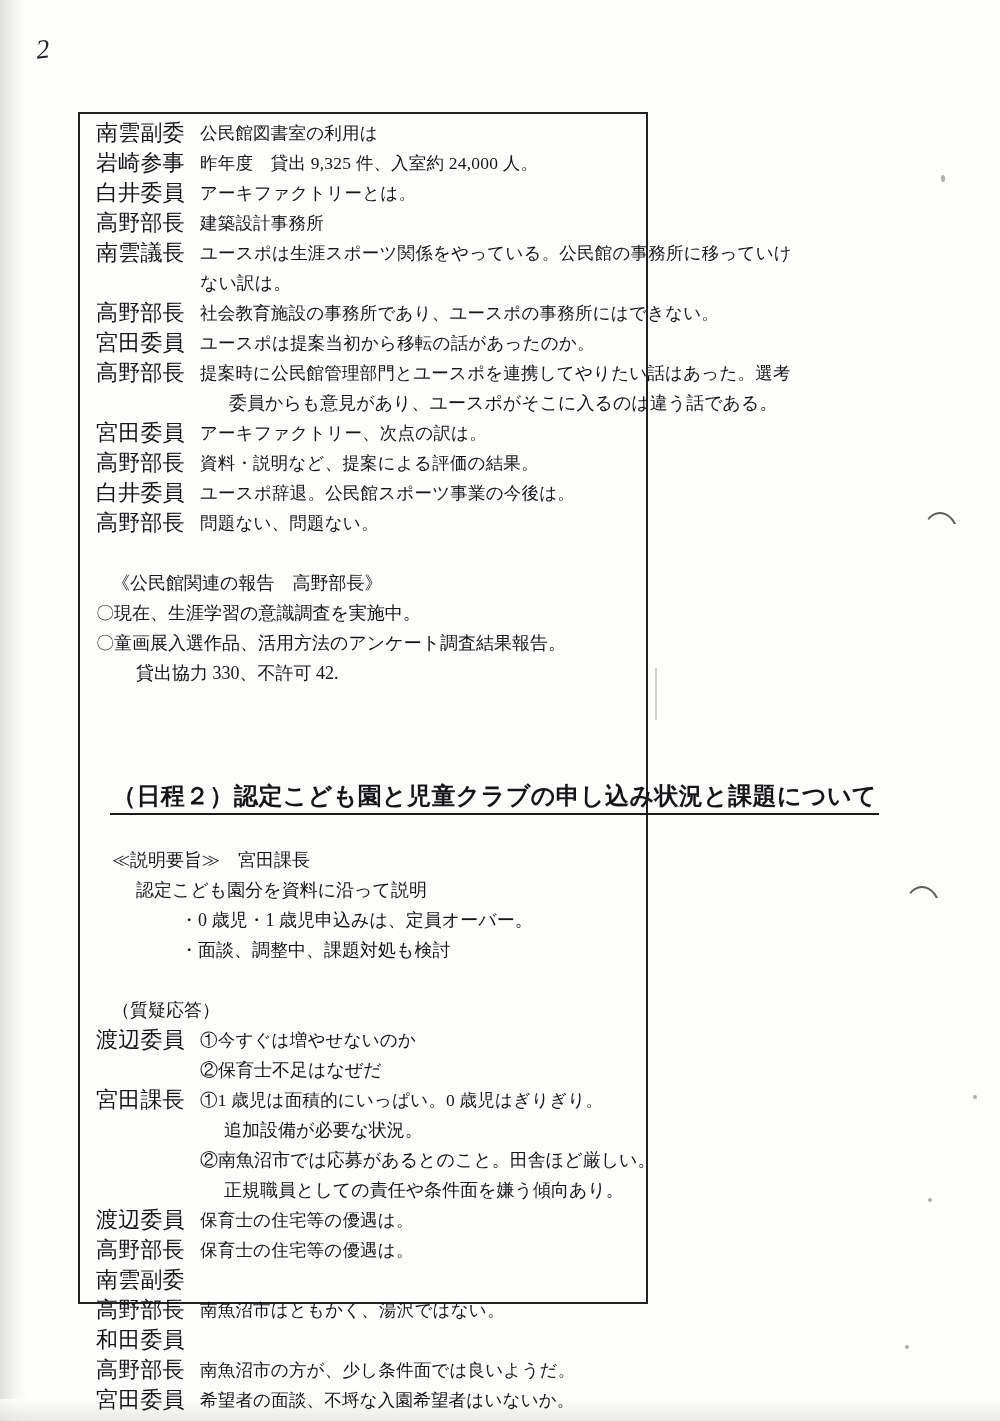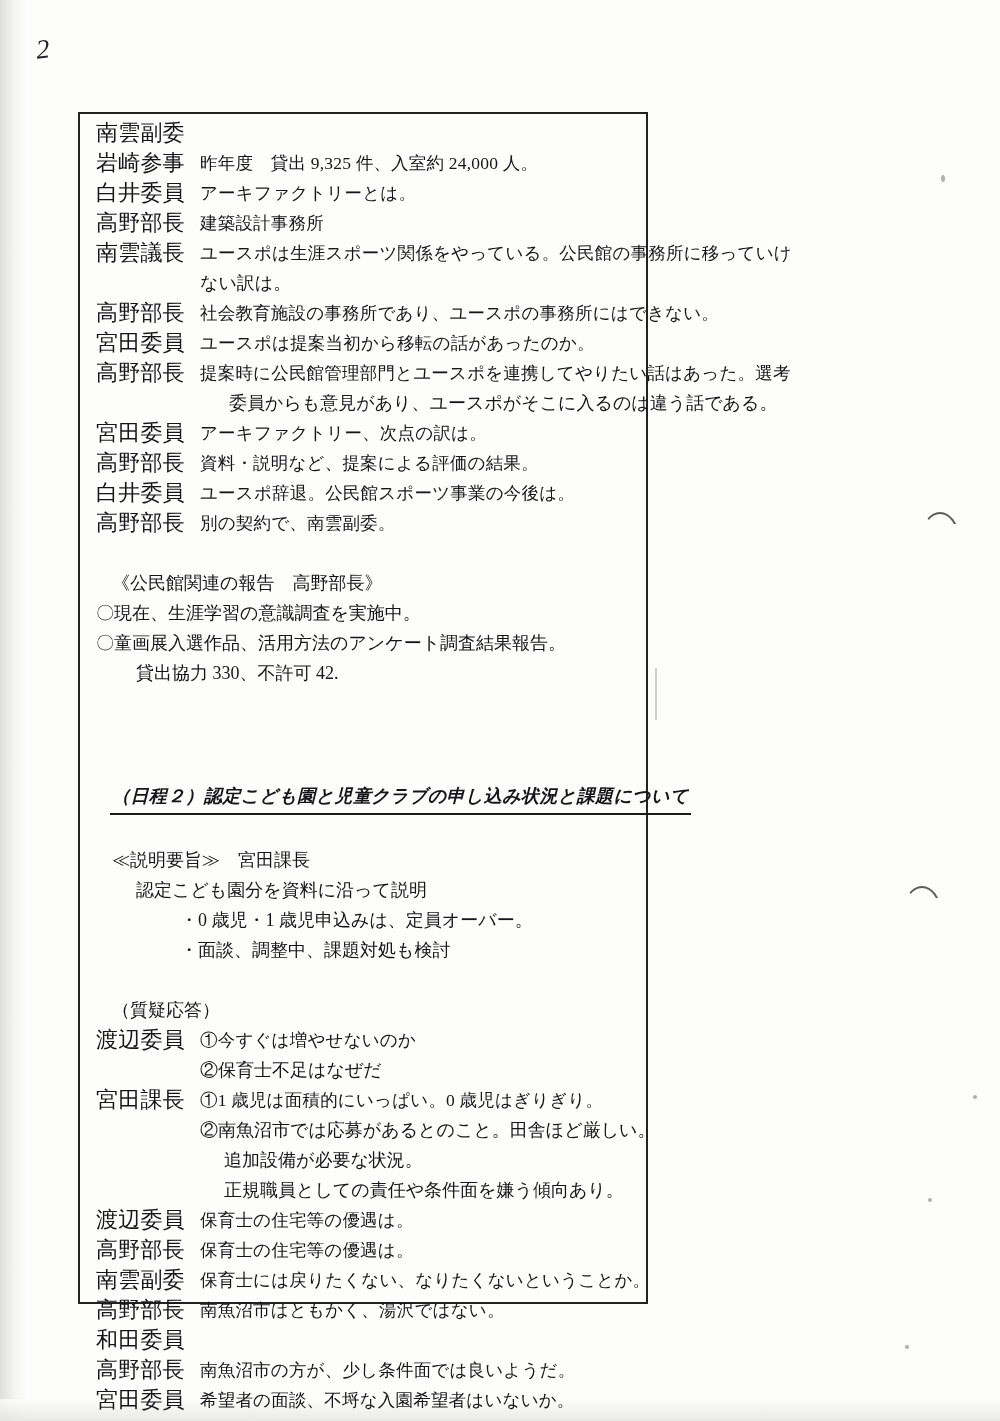--- a/index.html
+++ b/index.html
@@ -86,28 +86,27 @@
     line-height: 30px;
     white-space: pre-wrap;
   }
   .indent1 { padding-left: 16px; }
   .indent2 { padding-left: 40px; }
   .indent4 { padding-left: 84px; }
   .indent5 { padding-left: 128px; }
   .spacer-md { height: 30px; }
   .spacer-lg { height: 62px; }
   .agenda {
-    font-size: 18px;
+    font-size: 24px;
     font-weight: bold;
     line-height: 32px;
     display: inline-block;
     border-bottom: 2px solid #1a1a1a;
     padding: 0 2px 1px 2px;
     letter-spacing: .4px;
-    font-style: italic;
   }
   .agenda-wrap { padding-left: 14px; }
   
   .mark {
     position: absolute;
     background: #6f6f6f;
     border-radius: 50%;
     opacity: .55;
   }
   .arc {
@@ -144,20 +143,21 @@
   <div class="mark" style="left:928px; top:1198px; width:4px; height:4px;"></div>
   <div class="mark" style="left:973px; top:1095px; width:4px; height:4px;"></div>
   <div class="mark" style="left:905px; top:1345px; width:4px; height:4px;"></div>
   <div class="hairline" style="left:655px; top:668px; width:2px; height:52px;"></div>
 
   <div class="content">
 
     <div>
       <div class="line">
         <span class="speaker">南雲副委</span>
+        <span class="utter">公民館図書室の利用は</span>
       </div>
       <div class="line">
         <span class="speaker">岩崎参事</span>
         <span class="utter">昨年度　貸出 9,325 件、入室約 24,000 人。</span>
       </div>
       <div class="line">
         <span class="speaker">白井委員</span>
         <span class="utter">アーキファクトリーとは。</span>
       </div>
       <div class="line">
@@ -189,21 +189,21 @@
       <div class="line">
         <span class="speaker">高野部長</span>
         <span class="utter">資料・説明など、提案による評価の結果。</span>
       </div>
       <div class="line">
         <span class="speaker">白井委員</span>
         <span class="utter">ユースポ辞退。公民館スポーツ事業の今後は。</span>
       </div>
       <div class="line">
         <span class="speaker">高野部長</span>
-        <span class="utter">別の契約で、南雲副委。</span>
+        <span class="utter">問題ない、問題ない。</span>
       </div>
     </div>
 
     <div class="spacer-md"></div>
 
     <div>
       <div class="plain indent1">《公民館関連の報告　高野部長》</div>
       <div class="plain">〇現在、生涯学習の意識調査を実施中。</div>
       <div class="plain">〇童画展入選作品、活用方法のアンケート調査結果報告。</div>
       <div class="plain indent2">貸出協力 330、不許可 42.</div>
@@ -232,34 +232,33 @@
     <div>
       <div class="line">
         <span class="speaker">渡辺委員</span>
         <span class="utter">①今すぐは増やせないのか</span>
       </div>
       <div class="plain cont">②保育士不足はなぜだ</div>
       <div class="line">
         <span class="speaker">宮田課長</span>
         <span class="utter">①1 歳児は面積的にいっぱい。0 歳児はぎりぎり。</span>
       </div>
+      <div class="plain indent5">追加設備が必要な状況。</div>
       <div class="plain cont">②南魚沼市では応募があるとのこと。田舎ほど厳しい。</div>
-      <div class="plain indent5">追加設備が必要な状況。</div>
       <div class="plain indent5">正規職員としての責任や条件面を嫌う傾向あり。</div>
       <div class="line">
         <span class="speaker">渡辺委員</span>
         <span class="utter">保育士の住宅等の優遇は。</span>
       </div>
       <div class="line">
         <span class="speaker">高野部長</span>
         <span class="utter">保育士の住宅等の優遇は。</span>
       </div>
       <div class="line">
         <span class="speaker">南雲副委</span>
-        <span class="utter">保育士には戻りたくない、なりたくないということか。</span>
       </div>
       <div class="line">
         <span class="speaker">高野部長</span>
         <span class="utter">南魚沼市はともかく、湯沢ではない。</span>
       </div>
       <div class="line">
         <span class="speaker">和田委員</span>
       </div>
       <div class="line">
         <span class="speaker">高野部長</span>

